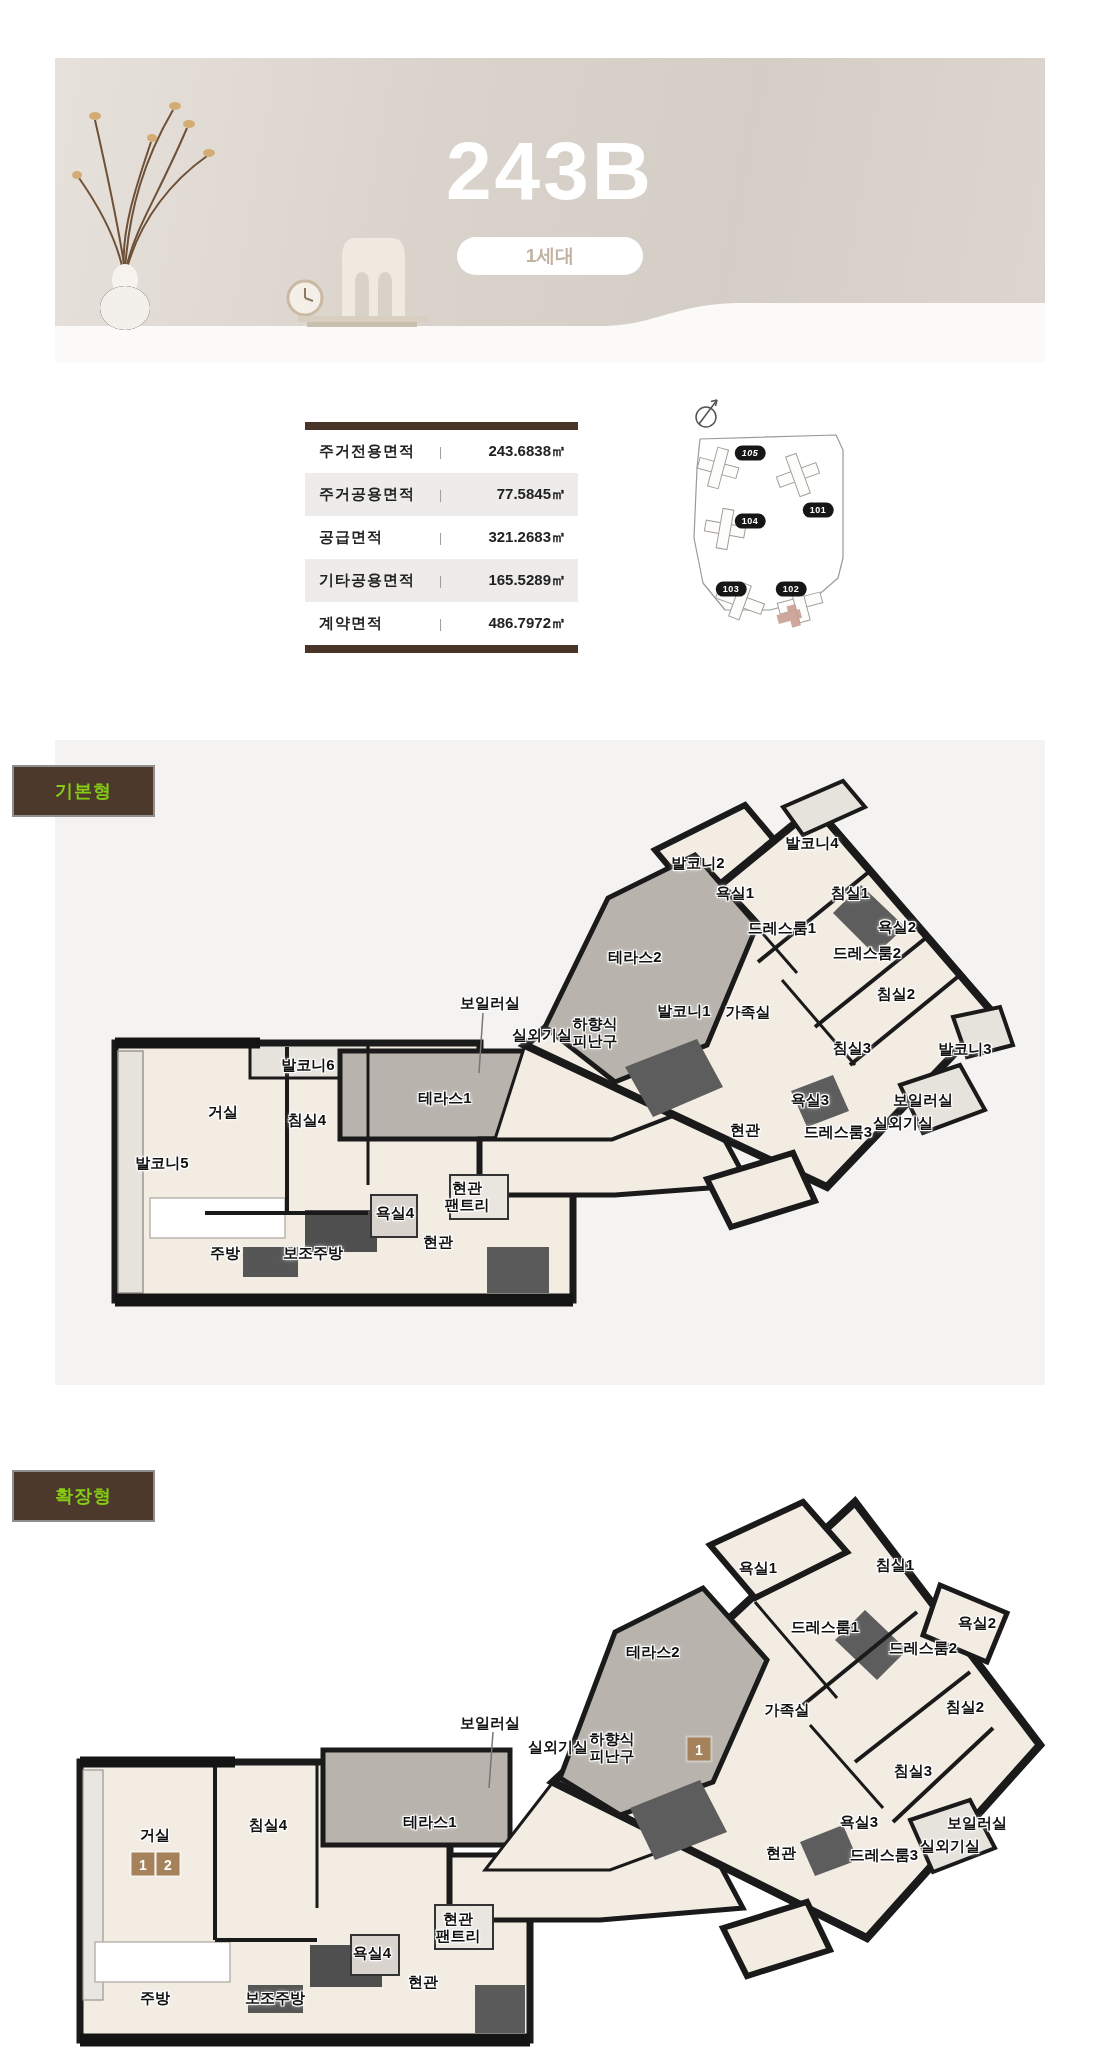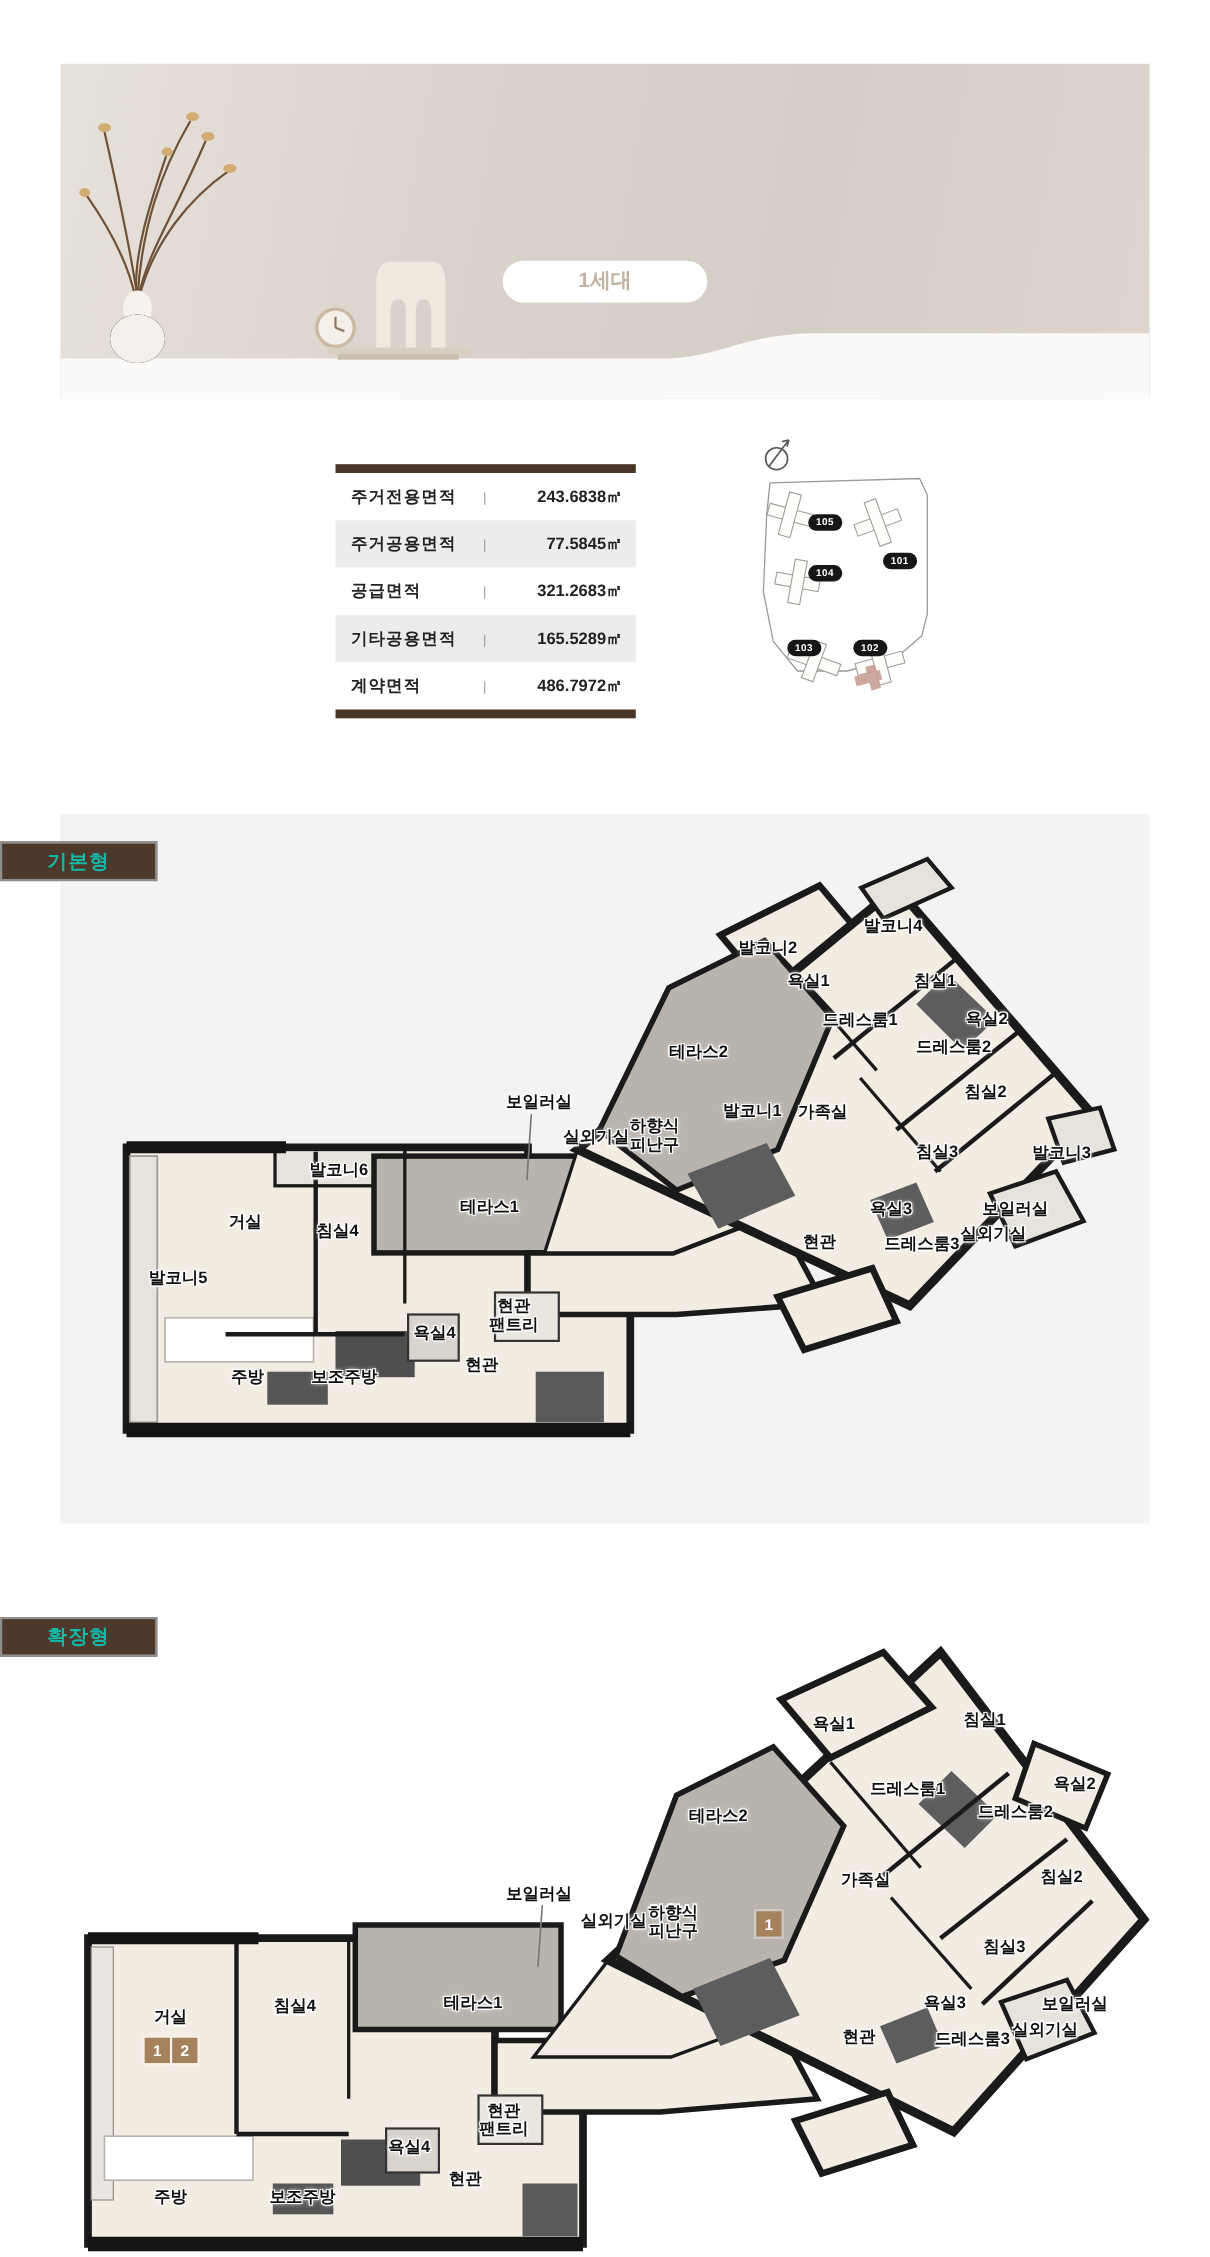--- a/index.html
+++ b/index.html
@@ -35,22 +35,22 @@
   
   .site { position:absolute; left:655px; top:393px; width:218px; height:248px; }
   .site svg { position:absolute; inset:0; }
   .pill {
     position:absolute; transform:translate(-50%,-50%);
     background:#161616; color:#fff; font-size:9px; font-weight:700;
     padding:2px 7px; border-radius:9px; letter-spacing:.5px; line-height:1.2;
   }
   
   .tab {
-    position:absolute; left:0; width:143px; height:36px;
-    background:#4d382c; border:2px solid #8f8f8f; color:#14b8a6;
+    position:absolute; left:12px; width:143px; height:52px;
+    background:#4d382c; border:2px solid #8f8f8f; color:#84cc16;
     font-size:18px; font-weight:700; letter-spacing:1px;
     display:flex; align-items:center; justify-content:center; z-index:5;
   }
   .tab1 { top:765px; } .tab2 { top:1470px; }
   
   .panel1 { position:absolute; left:55px; top:740px; width:990px; height:645px; background:#f4f3f1; }
   .plan { position:absolute; width:990px; }
   .plan-basic { left:55px; top:755px; height:625px; }
   .plan-ext   { left:55px; top:1490px; height:562px; }
   .plan svg.plansvg { position:absolute; inset:0; }
@@ -109,20 +109,21 @@
       <circle cx="250" cy="240" r="17" fill="#f4efe7" stroke="#cbb9a3" stroke-width="3"></circle>
       <line x1="250" y1="240" x2="250" y2="230" stroke="#8a7a62" stroke-width="2"></line>
       <line x1="250" y1="240" x2="258" y2="243" stroke="#8a7a62" stroke-width="2"></line>
     </g>
 
     <g>
       <rect x="243" y="258" width="130" height="6" fill="#d8cfc0"></rect>
       <rect x="252" y="264" width="110" height="5" fill="#c9bfae"></rect>
     </g>
   </svg>
+  <div class="hero-title">243B</div>
   <div class="hero-badge">1세대</div>
 </header>
 
 <section class="area-table">
   <div class="abar"></div>
   <div class="abody">
       <div class="arow">
         <span class="alab">주거전용면적</span>
         <span class="asep">|</span>
         <span class="aval">243.6838㎡</span>
@@ -184,21 +185,21 @@
           <rect x="-5.5" y="-19" width="11" height="38"></rect>
       </g>
     </g>
 
     <g transform="translate(138,222) rotate(-15)" fill="#c99e93" opacity="0.9">
       <rect x="-16" y="-4" width="24" height="9"></rect>
         <rect x="-4" y="-10" width="9" height="22"></rect>
     </g>
   </svg>
   <div style="position:absolute;inset:0;">
-      <div class="pill" style="left: 95px; top: 82px;">105</div>
+      <div class="pill" style="left: 95px; top: 60px; font-style: italic;">105</div>
       <div class="pill" style="left: 163px; top: 117px;">101</div>
       <div class="pill" style="left: 95px; top: 128px;">104</div>
       <div class="pill" style="left: 76px; top: 196px;">103</div>
       <div class="pill" style="left: 136px; top: 196px;">102</div>
     </div>
 </section>
 
 <div class="tab tab1">기본형</div>
 <div class="tab tab2">확장형</div>
 

